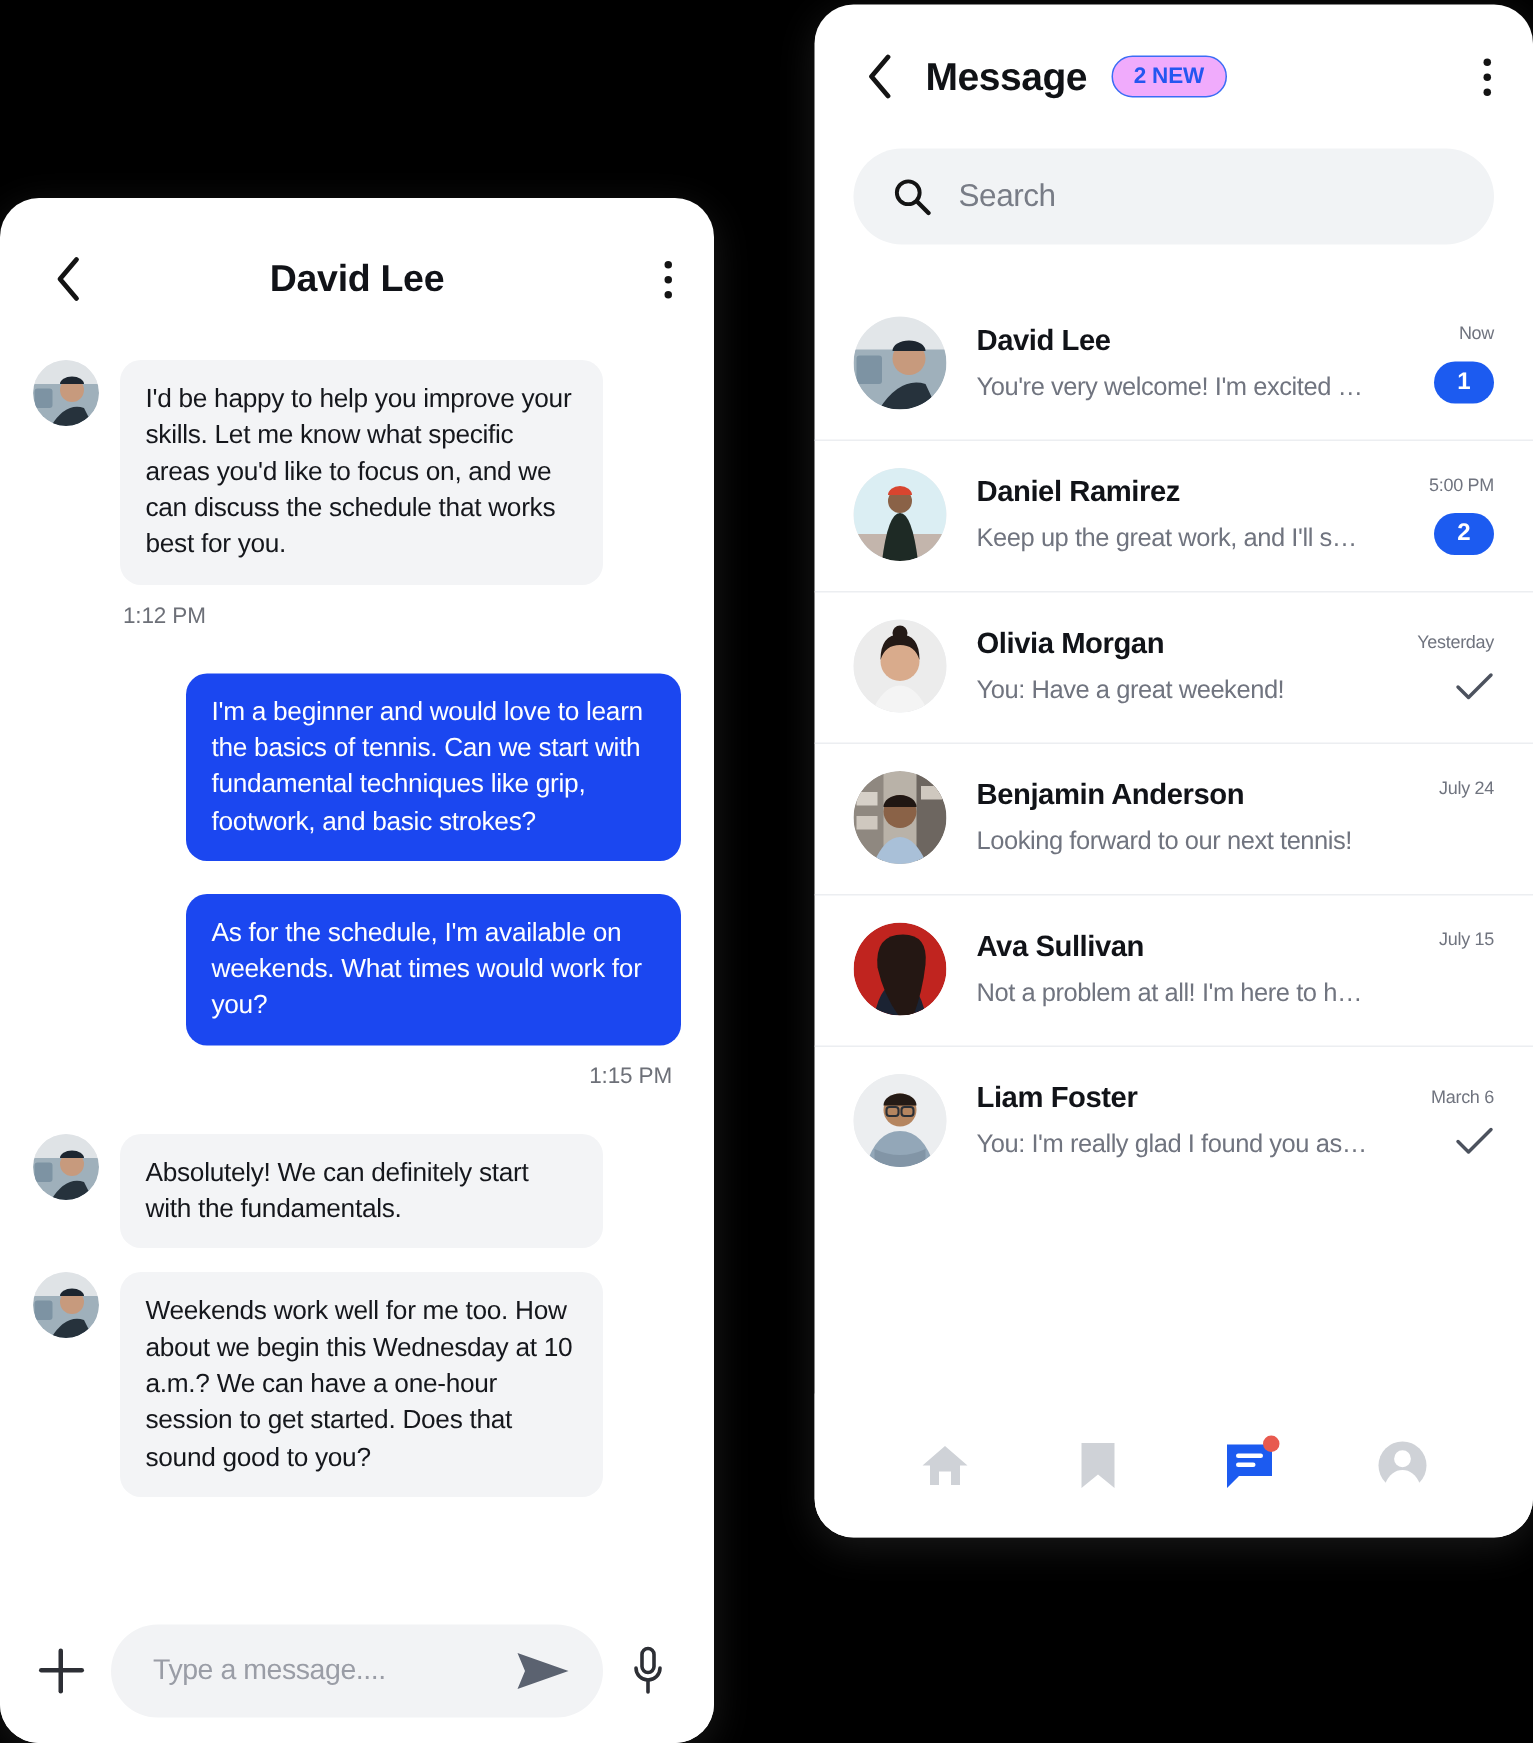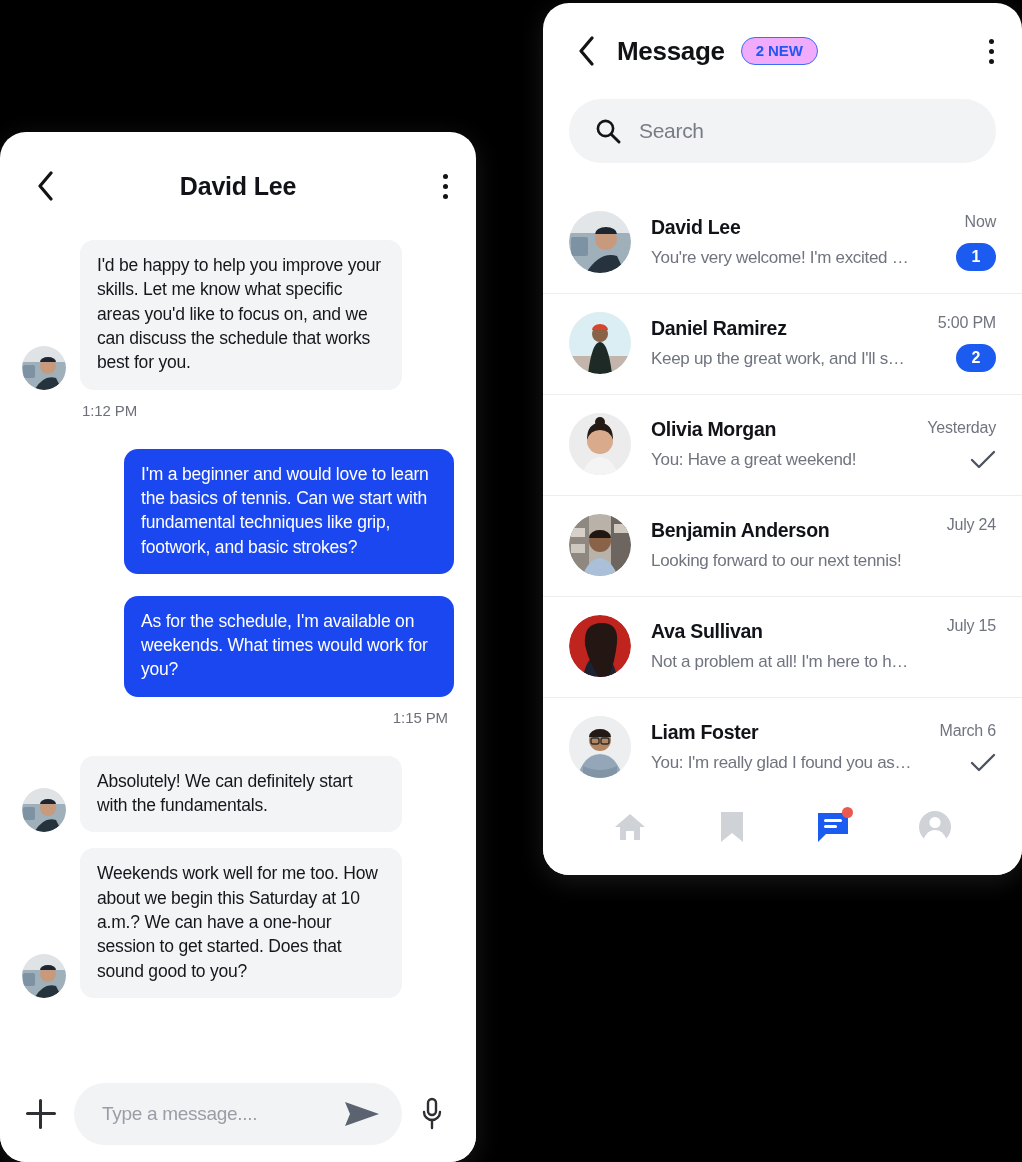--- a/index.html
+++ b/index.html
@@ -13,21 +13,21 @@
 
   
   .panel {
     position: absolute;
     background: #ffffff;
     border-radius: 26px;
     box-shadow: 0 6px 26px rgba(255,255,255,0.10);
     overflow: hidden;
   }
   .panel-chat { left: 0px; top: 132px; width: 476px; height: 1030px; border-radius: 26px; }
-  .panel-list { left: 543px; top: 3px; width: 479px; height: 872px; }
+  .panel-list { left: 543px; top: 3px; width: 479px; height: 1022px; }
 
   
   .ic { display: inline-block; line-height: 0; }
   .kebab { display: flex; flex-direction: column; gap: 5px; align-items: center; }
   .kebab i { width: 5px; height: 5px; border-radius: 50%; background: #141414; display: block; }
 
   
   .chat-header {
     position: relative; height: 108px;
     display: flex; align-items: center; padding: 0 28px;
@@ -35,21 +35,21 @@
   .back-btn { width: 34px; height: 34px; display: flex; align-items: center; justify-content: center; cursor: pointer; }
   .chat-title {
     position: absolute; left: 0; right: 0; text-align: center;
     font-size: 25px; font-weight: bold; color: #111318; letter-spacing: -0.2px;
     pointer-events: none;
   }
   .chat-kebab { margin-left: auto; cursor: pointer; z-index: 2; }
 
   .chat-body { position: relative; height: 960px; padding: 0 22px; }
 
-  .row { display: flex; align-items: flex-end; }
+  .row { display: flex; }
   .row.out { justify-content: flex-end; }
 
   .avatar {
     width: 44px; height: 44px; border-radius: 50%;
     flex: 0 0 44px; overflow: hidden; background: #e9eaee;
   }
   .avatar svg { display: block; width: 100%; height: 100%; }
 
   .bubble {
     border-radius: 14px;
@@ -117,21 +117,21 @@
   .conv:first-child { border-top: none; }
   .conv-av { width: 62px; height: 62px; border-radius: 50%; overflow: hidden; flex: 0 0 62px; background: #eceef1; }
   .conv-av svg { display: block; width: 100%; height: 100%; }
   .conv-mid { flex: 1; min-width: 0; }
   .conv-name { font-size: 19.5px; font-weight: bold; color: #111318; letter-spacing: -0.3px; }
   .conv-prev {
     font-size: 17px; color: #70747f; margin-top: 9px; letter-spacing: -0.3px;
     white-space: nowrap; overflow: hidden; text-overflow: ellipsis;
   }
   .conv-right { flex: 0 0 auto; display: flex; flex-direction: column; align-items: flex-end; gap: 12px; min-width: 64px; }
-  .conv-time { font-size: 16px; color: #70747f; letter-spacing: -0.2px; white-space: nowrap; }
+  .conv-time { font-size: 12px; color: #70747f; letter-spacing: -0.2px; white-space: nowrap; }
   .conv-badge {
     background: #1C5BF0; color: #fff; border-radius: 14px;
     min-width: 40px; height: 28px; display: flex; align-items: center; justify-content: center;
     font-size: 16px; font-weight: bold; padding: 0 10px;
   }
   .conv-check { line-height: 0; }
   .spacer-slot { height: 28px; }
 
   .bottom-nav {
     position: absolute; left: 0; right: 0; bottom: 0; height: 96px;
@@ -237,21 +237,21 @@
               <g clip-path="url(#cC)">
                 <rect width="44" height="44" fill="#dfe3e6"></rect>
                 <rect y="16" width="44" height="28" fill="#9fb0bb"></rect>
                 <rect x="1" y="19" width="12" height="13" rx="2" fill="#7d93a3"></rect>
                 <circle cx="26" cy="20" r="8" fill="#c79a7d"></circle>
                 <path d="M18 16 a8 5 0 0 1 16 0 z" fill="#1d2630"></path>
                 <path d="M12 44 q10 -16 22 -12 l6 12 z" fill="#26323c"></path>
               </g>
             </svg>
         </div>
-        <div class="bubble in">Weekends work well for me too. How about we begin this Saturday at 10 a.m.? We can have a one-hour session to get started. Does that sound good to you?</div>
+        <div class="bubble in">Weekends work well for me too. How about we begin this Wednesday at 10 a.m.? We can have a one-hour session to get started. Does that sound good to you?</div>
       </div>
 
     </div>
 
     <div class="composer">
       <div class="plus-btn"></div>
       <div class="input-pill">
         <div class="ph">Type a message....</div>
         <div class="send-btn">
           <svg width="36" height="26" viewBox="0 0 36 26">

